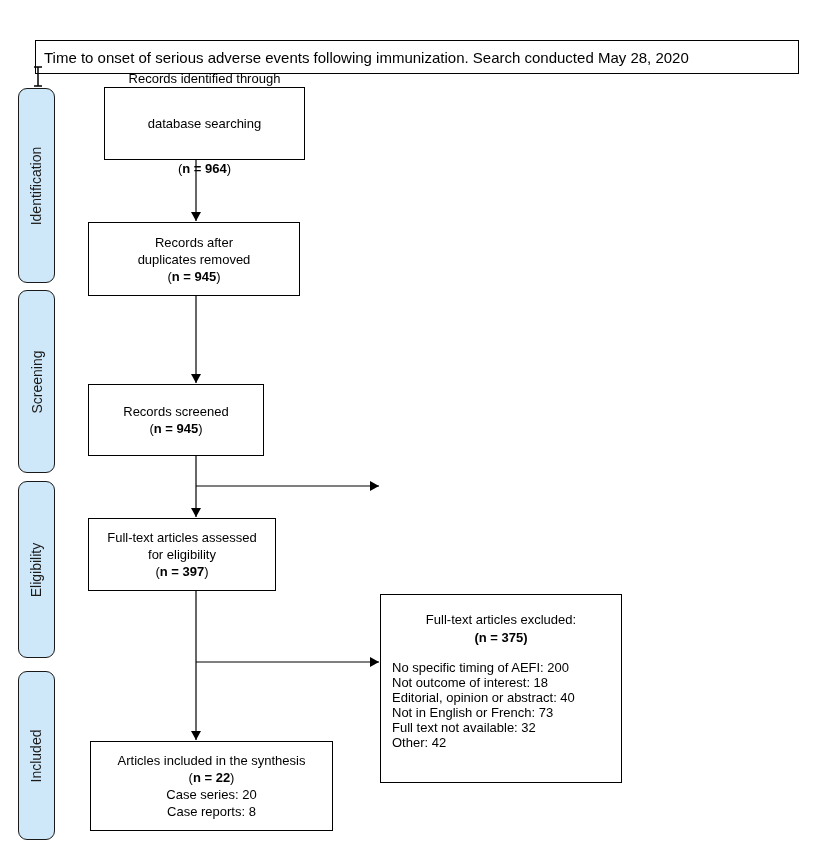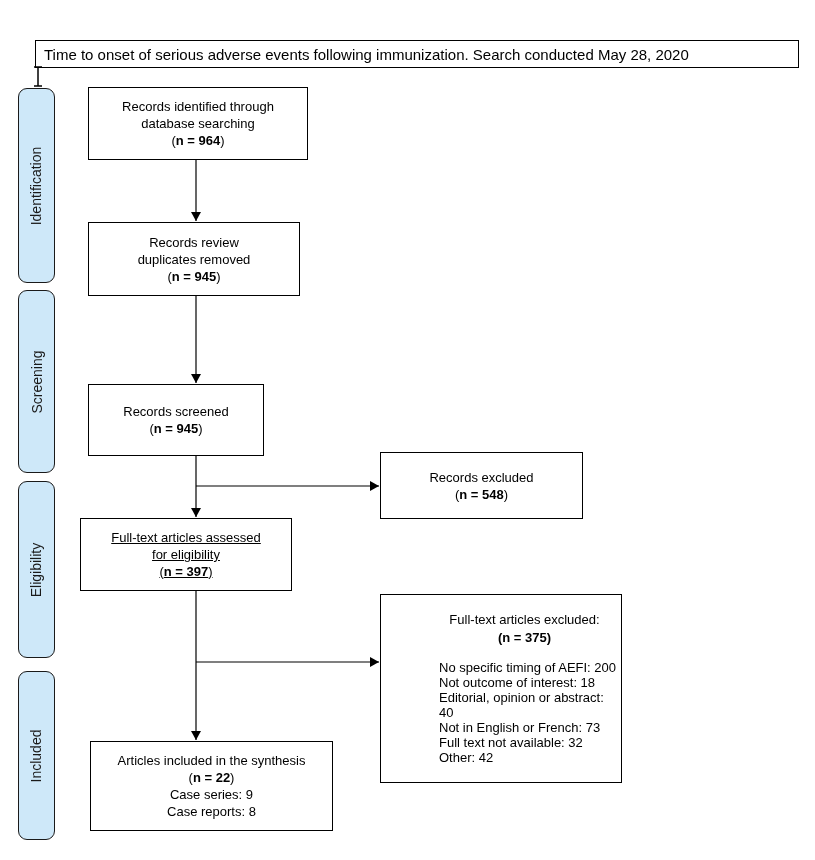--- a/index.html
+++ b/index.html
@@ -13,21 +13,21 @@
   }
   .abs{position:absolute;box-sizing:border-box;}
 
   
   #doc-title{
     left:35px;top:20px;
     font-size:15px;font-weight:bold;text-decoration:underline;
     white-space:nowrap;
   }
   #subtitle-box{
-    left:35px;top:40px;width:764px;height:28px;
+    left:35px;top:40px;width:764px;height:34px;
     border:1px solid #000;background:#fff;
     display:flex;align-items:center;
     padding-left:8px;font-size:15px;white-space:nowrap;
   }
 
   
   .stage{
     left:18px;width:37px;
     border:1px solid #1a1a1a;border-radius:9px;
     background:#CEE8F9;
@@ -44,32 +44,31 @@
   #stage-included{top:671px;height:169px;}
 
   
   .node{
     border:1px solid #000;background:#fff;
     display:flex;flex-direction:column;
     align-items:center;justify-content:center;
     text-align:center;font-size:13px;line-height:17px;
   }
   .n-bold{font-weight:bold;}
-  #box-identified{left:88px;top:87px;width:220px;height:73px;}
+  #box-identified{left:104px;top:87px;width:201px;height:73px;gap:28px;}
   #box-dedup{left:88px;top:222px;width:212px;height:74px;}
   #box-screened{left:88px;top:384px;width:176px;height:72px;}
-  #box-fulltext{left:80px;top:518px;width:212px;height:73px;text-decoration:underline;}
+  #box-fulltext{left:88px;top:518px;width:188px;height:73px;}
   #box-included{left:90px;top:741px;width:243px;height:90px;}
   #box-excl-records{left:380px;top:452px;width:203px;height:67px;}
 
   #box-excl-fulltext{
     left:380px;top:594px;width:242px;height:189px;
     border:1px solid #000;background:#fff;
     font-size:13px;
-    padding-left:47px;
   }
   #box-excl-fulltext .head{
     text-align:center;line-height:18px;padding-top:16px;
   }
   #box-excl-fulltext .reasons{
     margin-top:13px;padding-left:11px;
     text-align:left;line-height:15px;
   }
 
   
@@ -98,47 +97,43 @@
     <span>Included</span>
   </div>
 
   <div class="abs node" id="box-identified">
     <div>Records identified through</div>
     <div>database searching</div>
     <div><span>(</span><span class="n-bold">n = 964</span><span>)</span></div>
   </div>
 
   <div class="abs node" id="box-dedup">
-    <div>Records review</div>
+    <div>Records after</div>
     <div>duplicates removed</div>
     <div><span>(</span><span class="n-bold">n = 945</span><span>)</span></div>
   </div>
 
   <div class="abs node" id="box-screened">
     <div>Records screened</div>
     <div><span>(</span><span class="n-bold">n = 945</span><span>)</span></div>
   </div>
 
   <div class="abs node" id="box-fulltext">
     <div>Full-text articles assessed</div>
     <div>for eligibility</div>
     <div><span>(</span><span class="n-bold">n = 397</span><span>)</span></div>
   </div>
 
   <div class="abs node" id="box-included">
     <div>Articles included in the synthesis</div>
     <div><span>(</span><span class="n-bold">n = 22</span><span>)</span></div>
-    <div>Case series: 9</div>
+    <div>Case series: 20</div>
     <div>Case reports: 8</div>
   </div>
 
-  <div class="abs node" id="box-excl-records">
-    <div>Records excluded</div>
-    <div><span>(</span><span class="n-bold">n = 548</span><span>)</span></div>
-  </div>
 
   <div class="abs" id="box-excl-fulltext">
     <div class="head">
       <div>Full-text articles excluded:</div>
       <div class="n-bold">(n = 375)</div>
     </div>
     <div class="reasons">
       <div>No specific timing of AEFI: 200</div>
       <div>Not outcome of interest: 18</div>
       <div>Editorial, opinion or abstract: 40</div>

